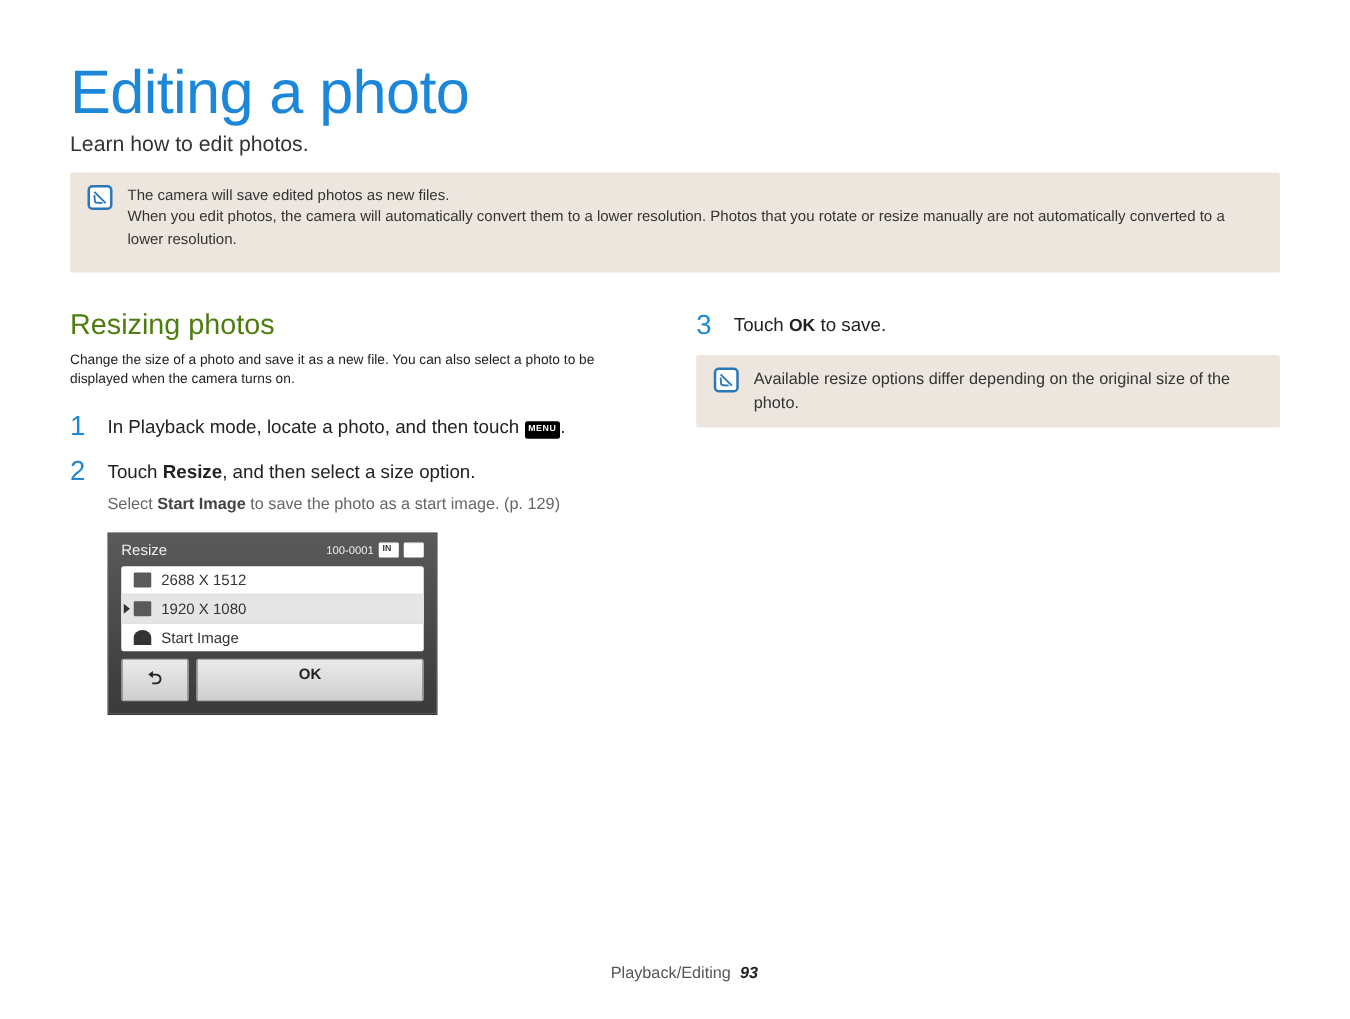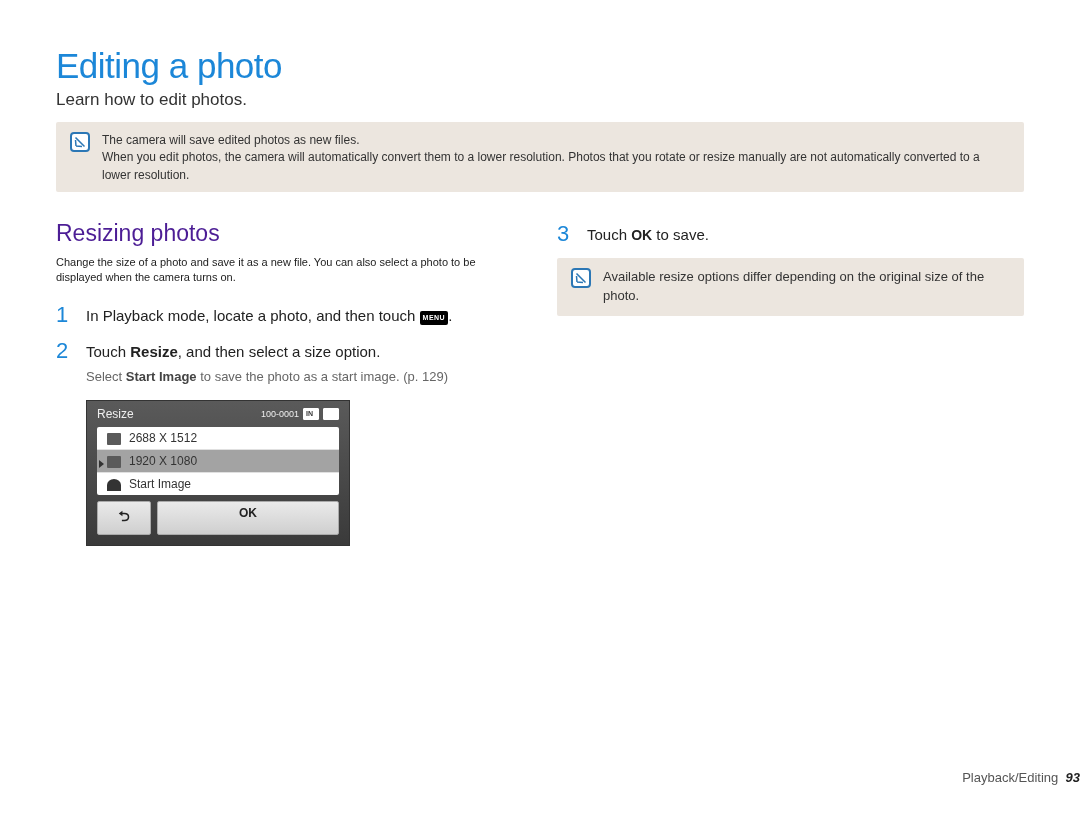--- a/index.html
+++ b/index.html
@@ -11,38 +11,38 @@
     background: #fff;
     color: #222;
   }
   .page {
     padding: 46px 56px 30px 56px;
     box-sizing: border-box;
     height: 100%;
     position: relative;
   }
   .title {
-    font-size: 35px;
+    font-size: 49px;
     color: #1c87d8;
     font-weight: 400;
     letter-spacing: -0.5px;
     margin: 0 0 4px 0;
     font-family: Arial, Helvetica, sans-serif;
   }
   .subtitle {
     font-size: 17px;
     color: #333;
     margin-bottom: 12px;
   }
   .note-box {
     display: flex;
     align-items: flex-start;
     background: #ece6df;
     border-radius: 2px;
-    padding: 10px 14px 8px 14px;
+    padding: 10px 14px 18px 14px;
     margin-bottom: 28px;
   }
   .note-icon {
     width: 20px;
     height: 20px;
     border: 2px solid #2c77b5;
     border-radius: 4px;
     display: flex;
     align-items: center;
     justify-content: center;
@@ -62,21 +62,21 @@
   }
   .columns {
     display: flex;
     gap: 34px;
   }
   .col {
     flex: 1;
   }
   .section-heading {
     font-size: 23px;
-    color: #4c1d95;
+    color: #4d7c0f;
     margin: 0 0 8px 0;
     font-weight: 400;
   }
   .section-desc {
     font-size: 11px;
     line-height: 1.35;
     margin-bottom: 18px;
     color: #222;
   }
   .step {
@@ -149,30 +149,30 @@
     border-radius: 1px;
     display: inline-block;
   }
   .menu-panel {
     margin: 0 10px 6px 10px;
     background: #fff;
     border-radius: 2px;
   }
   .menu-item {
     display: flex;
-    align-items: flex-end;
+    align-items: center;
     gap: 8px;
     padding: 4px 10px;
     font-size: 12px;
     color: #333;
     border-bottom: 1px solid #e0e0e0;
   }
   .menu-item:last-child { border-bottom: none; }
   .menu-item.selected {
-    background: #a3a3a3;
+    background: #e5e5e5;
     position: relative;
   }
   .menu-item.selected::before {
     content: "";
     position: absolute;
     left: 2px;
     width: 0; height: 0;
     border-top: 4px solid transparent;
     border-bottom: 4px solid transparent;
     border-left: 5px solid #333;
@@ -204,21 +204,21 @@
     padding: 10px 14px;
   }
   .note-box.small .note-text {
     font-size: 13px;
   }
   .footer {
     position: absolute;
     bottom: 30px;
     left: 15px;
     right: 0;
-    text-align: right;
+    text-align: center;
     font-size: 13px;
     color: #555;
   }
   .footer .num {
     font-weight: bold;
     font-style: italic;
     color: #222;
   }
 </style>
 </head>

